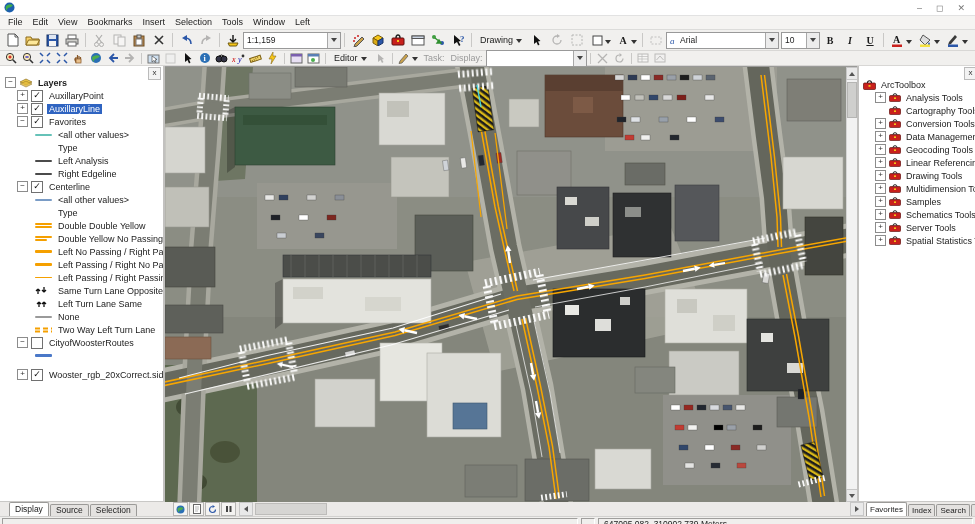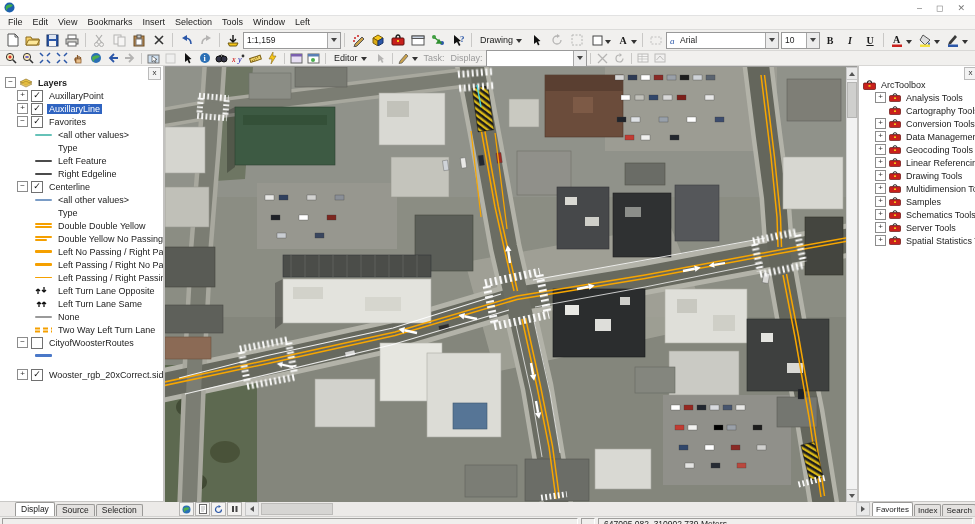--- a/index.html
+++ b/index.html
@@ -55,21 +55,21 @@
   .sb-l::after{border-right:4px solid #555;margin-left:-3px;}
   .sb-r::after{border-left:4px solid #555;margin-right:-3px;}
   .vthumb{width:8px;height:34px;background:#cfcfcd;border:1px solid #b5b5b3;margin-top:2px;}
   .vsb .fill{flex:1;} .vsb .sb-dn{margin-top:auto;}
   
   .toolbox{width:120px;flex:none;background:#fff;border-left:2px solid #c2c1bf;position:relative;overflow:hidden;}
   .tbx-tree{padding-top:12px;}
   .tbx-row{display:flex;align-items:center;height:13px;padding-left:4px;white-space:nowrap;}
   
   .bottom{display:flex;height:14px;background:#eceae8;border-top:1px solid #c9c8c6;}
-  .bcol-toc{width:163px;flex:none;display:flex;align-items:flex-end;padding-left:15px;gap:1px;}
+  .bcol-toc{width:163px;flex:none;display:flex;align-items:flex-end;padding-left:9px;gap:1px;}
   .bcol-map{width:692px;flex:none;display:flex;align-items:center;}
   .bcol-tbx{width:120px;flex:none;display:flex;align-items:flex-end;padding-left:2px;gap:1px;}
   .tab{border:1px solid #9b9a98;border-bottom:none;background:#e4e2e0;padding:0 5px;height:11px;line-height:11px;font-size:8.5px;border-radius:2px 2px 0 0;color:#222;}
   .tab.active{background:#fff;height:13px;line-height:13px;}
   .bcol-tbx .tab{padding:0 3px;font-size:8px;}
   .viewbtn{width:13px;height:12px;border:1px solid #b5b4b2;background:#f4f3f1;display:flex;align-items:center;justify-content:center;margin-left:1px;flex:none;}
   .hthumb{width:70px;height:10px;background:#d6d5d3;border:1px solid #bdbcba;margin-left:2px;}
   .htrack{flex:1;}
   
   .statusbar{height:13px;background:#f0efed;display:flex;gap:3px;padding:1px 2px 0 2px;border-top:1px solid #d2d1cf;}
@@ -505,21 +505,21 @@
         <span class="tlabel">&lt;all other values&gt;</span>
       </div>
       <div class="trow ind2">
         <span class="sym"></span>
         <span class="tlabel">Type</span>
       </div>
       <div class="trow ind2">
         <span class="sym">
             <span class="ln" style="background:#4b4b4b"></span>
           </span>
-        <span class="tlabel">Left Feature</span>
+        <span class="tlabel">Left Analysis</span>
       </div>
       <div class="trow ind2">
         <span class="sym">
             <span class="ln" style="background:#4b4b4b"></span>
           </span>
         <span class="tlabel">Right Edgeline</span>
       </div>
       <div class="trow ind1">
         <span class="exp">−</span>
         <span class="cb">✓</span>
@@ -566,21 +566,21 @@
             <span class="ln" style="background:#f5a000;height:1.5px"></span>
           </span>
         <span class="tlabel">Left Passing / Right Passing</span>
       </div>
       <div class="trow ind2">
         <span class="sym">
             <svg width="14" height="9">
               <path d="M3 8 V3 M3 3 L1 5 M3 3 L5 5 M9 1 V6 M9 6 L7 4 M9 6 L11 4" stroke="#111" stroke-width="1.3" fill="none"></path>
             </svg>
           </span>
-        <span class="tlabel">Left Turn Lane Opposite</span>
+        <span class="tlabel">Same Turn Lane Opposite</span>
       </div>
       <div class="trow ind2">
         <span class="sym">
             <svg width="14" height="9">
               <path d="M4 8 V3 M4 3 L2 5 M4 3 L6 5 M9 8 V3 M9 3 L7 5 M9 3 L11 5" stroke="#111" stroke-width="1.3" fill="none"></path>
             </svg>
           </span>
         <span class="tlabel">Left Turn Lane Same</span>
       </div>
       <div class="trow ind2">

